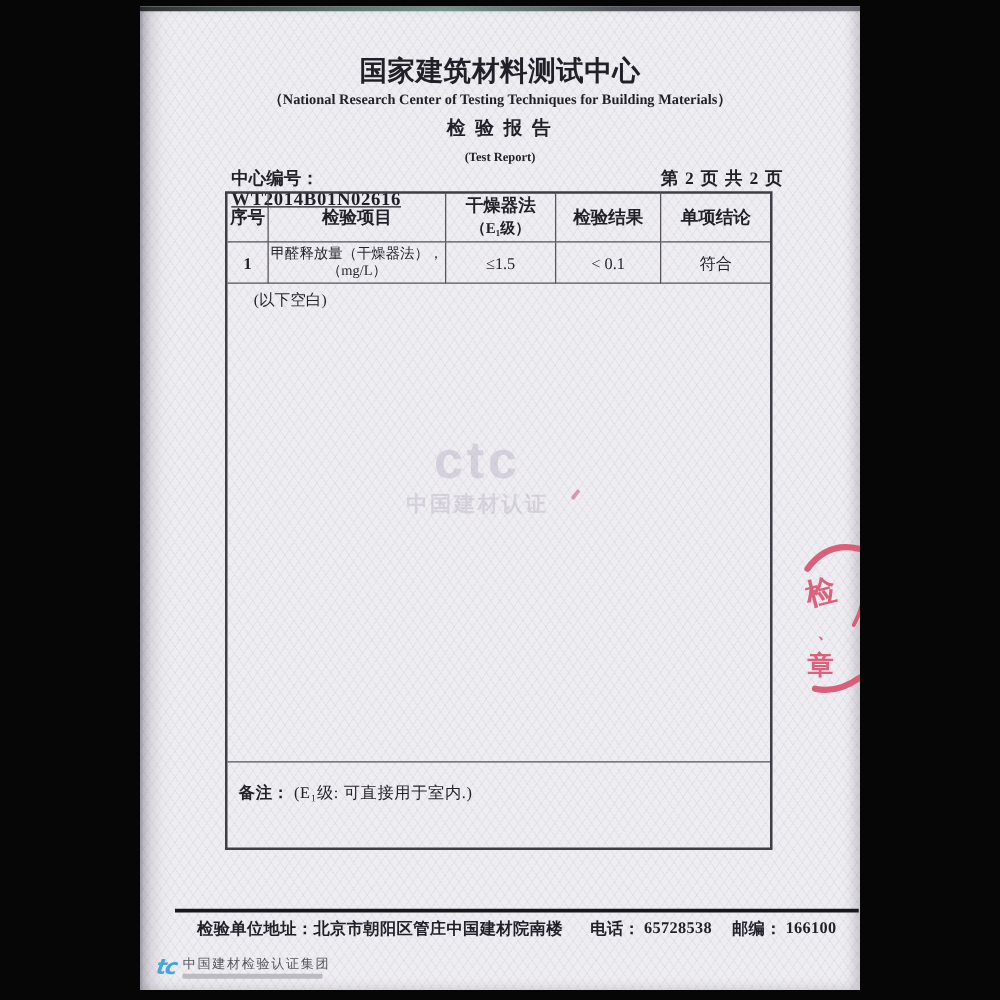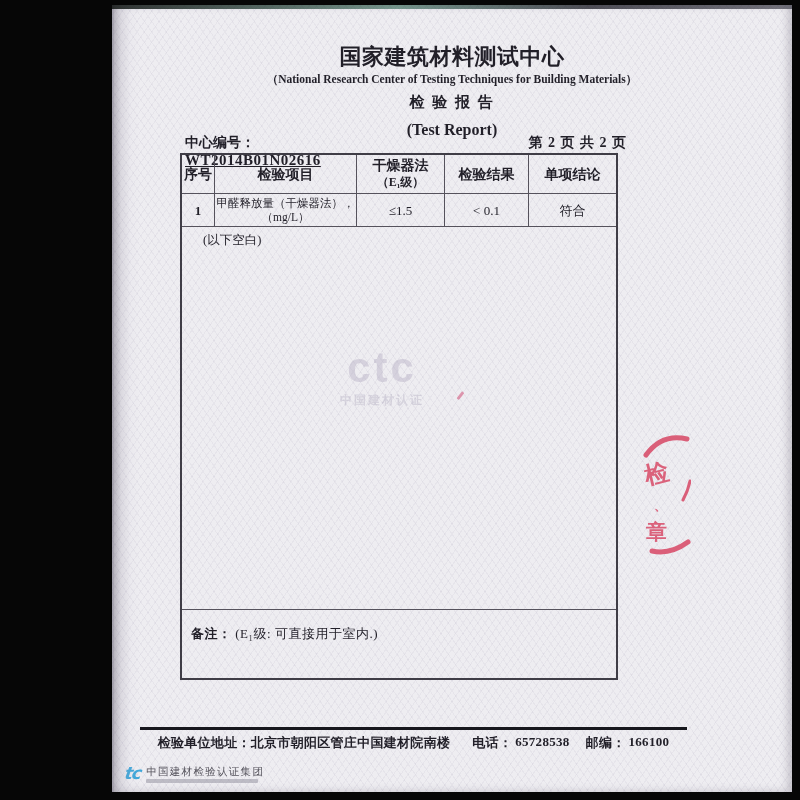--- a/index.html
+++ b/index.html
@@ -1,20 +1,20 @@
 <!DOCTYPE html>
 <html><head>
 <meta charset="utf-8">
 <style>
   * { margin:0; padding:0; box-sizing:border-box; }
   html,body { width:800px; height:800px; background:#060606; overflow:hidden; }
   body { position:relative; font-family:"Liberation Serif","DejaVu Serif",serif; }
 
   .paper {
-    position:absolute; left:112px; top:5px; width:680px; height:787px;
+    position:absolute; left:112px; top:5px; width:576px; height:787px;
     background-color:#eeedf1;
     background-image:
       repeating-linear-gradient(55deg, rgba(125,115,150,0.07) 0px, rgba(125,115,150,0.07) 1px, transparent 1px, transparent 6px),
       repeating-linear-gradient(-55deg, rgba(125,115,150,0.07) 0px, rgba(125,115,150,0.07) 1px, transparent 1px, transparent 6px);
     overflow:hidden; color:#211f28;
     box-shadow: inset -4px 0 9px rgba(70,65,85,.25), inset 2px 0 0 rgba(60,55,75,.1);
   }
   .paper::before { 
     content:""; position:absolute; left:0; top:0; bottom:0; width:28px; z-index:9; pointer-events:none;
     background:linear-gradient(90deg, rgba(88,82,100,.40), rgba(140,134,152,.20) 9px, rgba(190,186,202,.08) 18px, transparent 28px);
@@ -22,21 +22,21 @@
   .paper::after { 
     content:""; position:absolute; top:0; left:0; right:0; height:4px; z-index:9; pointer-events:none;
     background:linear-gradient(90deg, rgba(18,22,20,.85), rgba(28,88,66,.55) 42%, rgba(16,16,26,.7) 70%, rgba(42,42,54,.6));
   }
 
   .abs { position:absolute; }
   .center { left:0; width:100%; text-align:center; }
   .org-cn   { top:37px; font-size:22px; font-weight:bold; letter-spacing:0.5px; }
   .org-en   { top:67px; font-size:11.5px; font-weight:bold; }
   .title-cn { top:88px; font-size:15px; font-weight:bold; letter-spacing:2px; }
-  .title-en { top:116px; font-size:16px; font-weight:bold; }
+  .title-en { top:116px; font-size:10px; font-weight:bold; }
 
   .no-row { position:absolute; top:129px; left:68px; width:447px; display:flex;
             justify-content:space-between; align-items:baseline; font-size:14px; font-weight:bold; white-space:nowrap; }
   .no-left { display:flex; align-items:baseline;flex-direction:column; }
   .no-value { font-size:15px; text-decoration:underline; margin-left:5px; letter-spacing:0.5px; }
   .page-ind { font-size:14px; letter-spacing:1px; }
 
   .report-table { position:absolute; top:148px; left:68px; width:438px; height:527px;
     border:2px solid #3f3d46; display:grid;
     grid-template-columns:33px 142px 88px 84px 1fr;
@@ -50,35 +50,35 @@
   .td { font-size:13px; line-height:15px; }
   .td-item { font-size:11.5px; line-height:14px; }
   .blank-cell { grid-column:1 / -1; border-bottom:1.4px solid #55525c;
     font-size:12.5px; padding:5px 21px; text-align:left; }
   .remark-cell { grid-column:1 / -1; font-size:13px; padding:15px 9px; text-align:left; letter-spacing:0.5px; }
   .remark-label { font-weight:bold; }
 
   .watermark { position:absolute; top:341px; left:170px; width:200px; text-align:center; pointer-events:none; }
   .wm-ctc { font-family:Liberation Sans, sans-serif; font-size:42px; line-height:44px;
     font-weight:bold; letter-spacing:3px; color:rgba(178,172,192,.42); }
-  .wm-txt { margin-top:2px; font-size:12px; font-weight:bold; letter-spacing:2px; color:rgba(178,172,192,.40); }
+  .wm-txt { margin-top:2px; font-size:17px; font-weight:bold; letter-spacing:2px; color:rgba(178,172,192,.40); }
   .fleck { position:absolute; left:347px; top:386px; width:2.5px; height:9px;
     background:rgba(214,104,138,.65); transform:rotate(38deg); border-radius:1px; }
 
   .stamp { position:absolute; left:529px; top:425px; width:50px; height:128px; }
   .stamp text { font-family:"Liberation Serif","DejaVu Serif",serif; font-weight:bold; }
 
   .footer-line { position:absolute; top:722px; left:28px; width:547px; height:2.6px; background:#17171d; }
   .footer { position:absolute; top:729px; left:28px; width:547px; display:flex; justify-content:center;
     font-size:13px; font-weight:bold; letter-spacing:0.3px; white-space:nowrap; }
   .footer .sp-lg { margin-left:22px; }
   .footer .sp-sm { margin-left:3px; }
   .footer .sp-md { margin-left:16px; }
 
-  .logo { position:absolute; left:13px; top:760px; display:flex; gap:5px; align-items:flex-start; }
+  .logo { position:absolute; left:13px; top:760px; display:flex; gap:5px; align-items:center; }
   .logo-mark { font-family:"DejaVu Sans","Liberation Sans",sans-serif; font-weight:bold; font-style:italic;
     font-size:17px; line-height:16px; color:#3fa6d9; transform:skewX(-10deg); letter-spacing:-1px; }
   .logo-text { font-size:10.5px; line-height:12px; color:#55535c; letter-spacing:1.3px;
     font-family:"DejaVu Sans","Liberation Sans",sans-serif; }
   .logo-sub { margin-top:2px; width:112px; height:3.5px; background:rgba(150,148,160,.55); border-radius:1px; }
 </style>
 </head>
 <body>
 
 <div class="paper">

